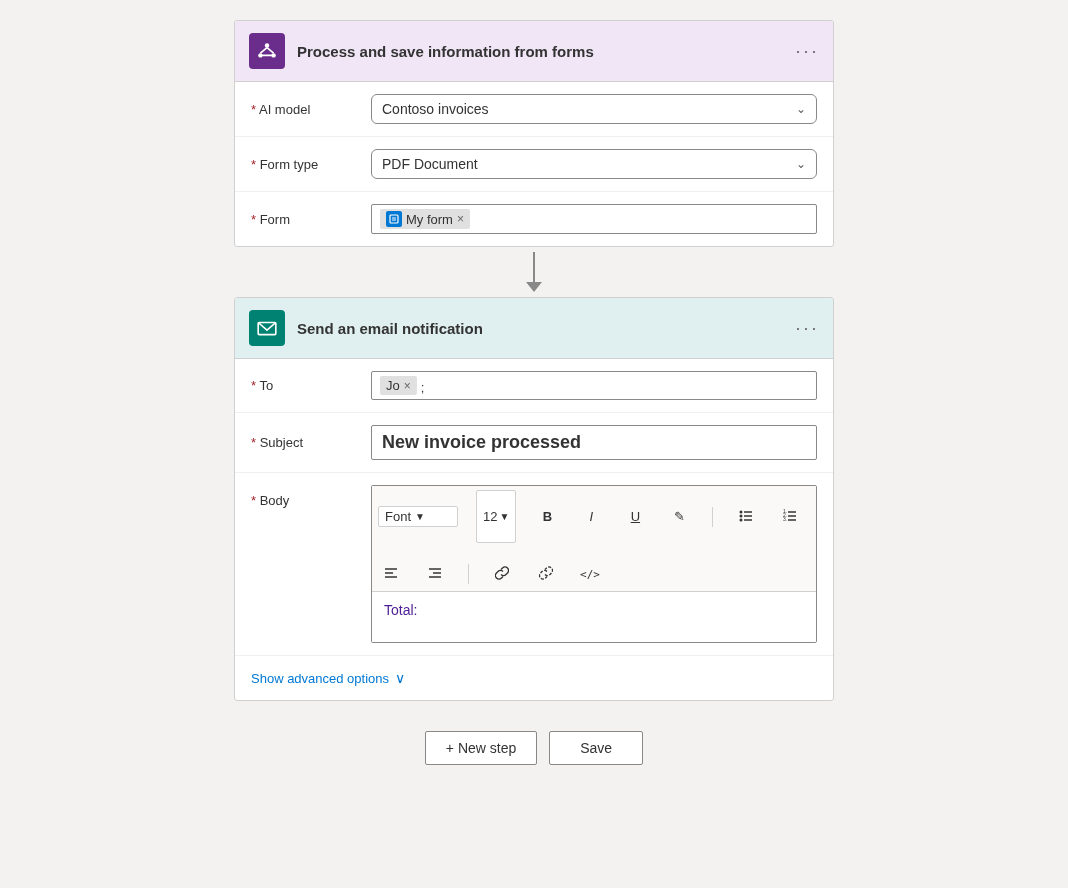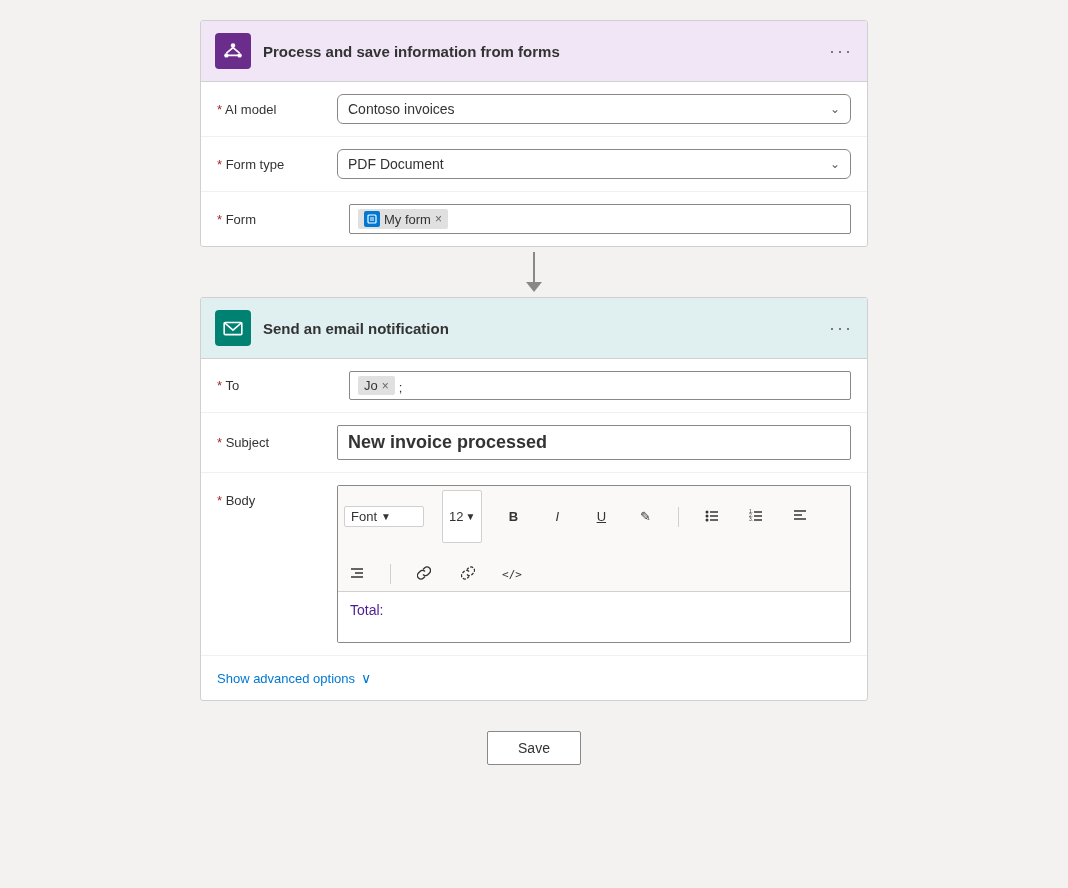--- a/index.html
+++ b/index.html
@@ -15,21 +15,21 @@
     .canvas {
       display: flex;
       flex-direction: column;
       align-items: center;
       padding: 20px 0;
       gap: 0;
     }
 
     
     .card {
-      width: 668px;
+      width: 600px;
       background: #fff;
       border: 1px solid #d0d0d0;
       border-radius: 3px;
       overflow: hidden;
     }
 
     .card-header {
       display: flex;
       align-items: center;
       padding: 12px 14px;
@@ -125,21 +125,20 @@
 
     .tag-input {
       display: flex;
       align-items: flex-end;
       border: 1px solid #8a8886;
       border-radius: 2px;
       padding: 4px 8px;
       background: #fff;
       flex-wrap: wrap;
       gap: 4px;
-      margin-left: 12px;
     }
 
     .tag {
       display: flex;
       align-items: center;
       background: #e0e0e0;
       border-radius: 2px;
       padding: 2px 6px;
       font-size: 13px;
       gap: 4px;
@@ -547,16 +546,17 @@
       </div>
 
       <div class="advanced-toggle">
         <span>Show advanced options</span>
         <span style="font-size:14px;">∨</span>
       </div>
     </div>
   </div>
 
   <div class="action-buttons">
+    <button class="btn-new-step">+ New step</button>
     <button class="btn-save">Save</button>
   </div>
 
 </div>
 
 </body></html>

